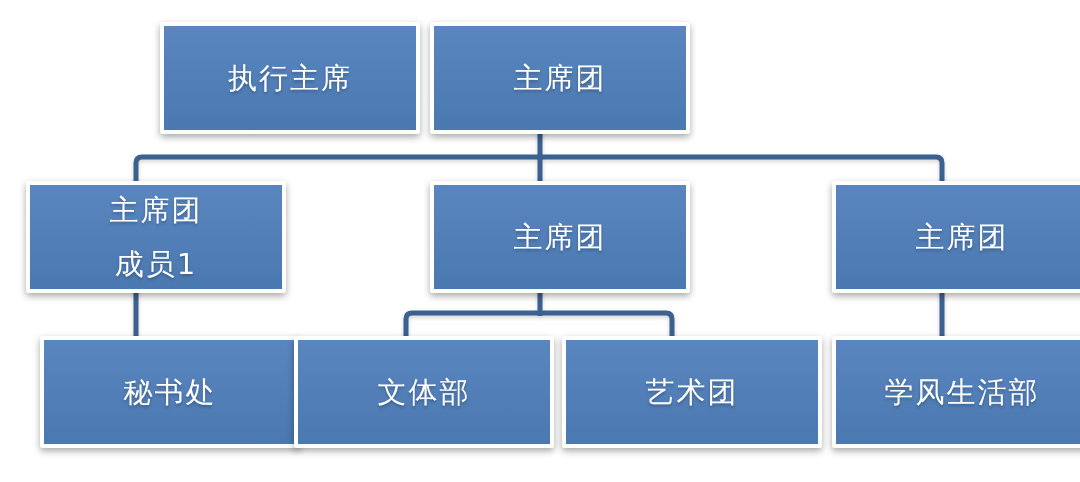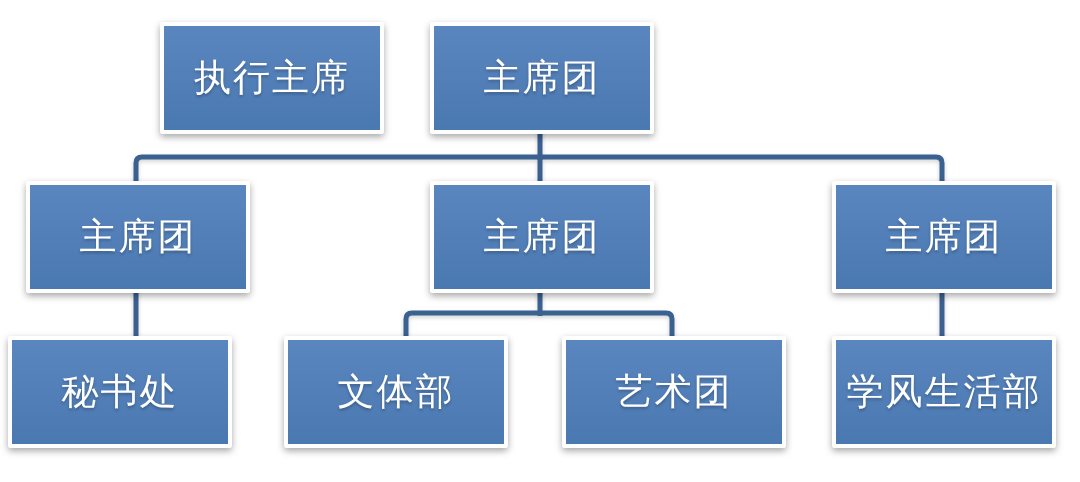--- a/index.html
+++ b/index.html
@@ -20,47 +20,47 @@
     width: 1080px; height: 482px;
     filter: drop-shadow(0 2px 2px rgba(0,0,0,0.18));
   }
   svg.connectors path {
     fill: none;
     stroke: var(--connector, #3b6191);
     stroke-width: 5;
   }
   .node {
     position: absolute;
-    width: 224px;
+    width: 260px;
     height: 112px;
     box-sizing: border-box;
     background: linear-gradient(180deg, var(--box-fill-light, #5a86c0), var(--box-fill-dark, #4a78b0));
     border: 4px solid var(--box-border, #ffffff);
     border-radius: 3px;
     box-shadow: 0 3px 7px rgba(0,0,0,0.35);
     display: flex;
     flex-direction: column;
     align-items: center;
     justify-content: center;
     color: var(--text, #ffffff);
-    font-size: 37px;
+    font-size: 29px;
     letter-spacing: 2px;
     text-shadow: 0 2px 3px rgba(0,0,0,0.25);
     text-align: center;
   }
   .node .line { line-height: 54px; height: 54px; white-space: nowrap; }
   .node .single { line-height: 104px; white-space: nowrap; }
 
   .pos-exec      { left: 160px; top: 22px;  }
   .pos-presidium { left: 430px; top: 22px;  }
   .pos-member1   { left: 26px;  top: 181px; }
   .pos-member2   { left: 430px; top: 181px; }
   .pos-member3   { left: 832px; top: 181px; }
-  .pos-sec       { left: 8px;  top: 336px; }
-  .pos-culture   { left: 284px; top: 336px; }
+  .pos-sec       { left: 40px;  top: 336px; }
+  .pos-culture   { left: 294px; top: 336px; }
   .pos-art       { left: 562px; top: 336px; }
   .pos-study     { left: 832px; top: 336px; }
 </style>
 </head>
 <body>
 
 <div class="canvas">
 
   <svg class="connectors" viewBox="0 0 1080 482" xmlns="http://www.w3.org/2000/svg">
     <path d="M540 130 L540 160"></path>
@@ -75,20 +75,21 @@
   <div class="node pos-exec">
     <span class="single">执行主席</span>
   </div>
 
   <div class="node pos-presidium">
     <span class="single">主席团</span>
   </div>
 
   <div class="node pos-member1">
     <span class="line">主席团</span>
+    <span class="line">成员1</span>
   </div>
 
   <div class="node pos-member2">
     <span class="line">主席团</span>
   </div>
 
   <div class="node pos-member3">
     <span class="line">主席团</span>
   </div>
 

